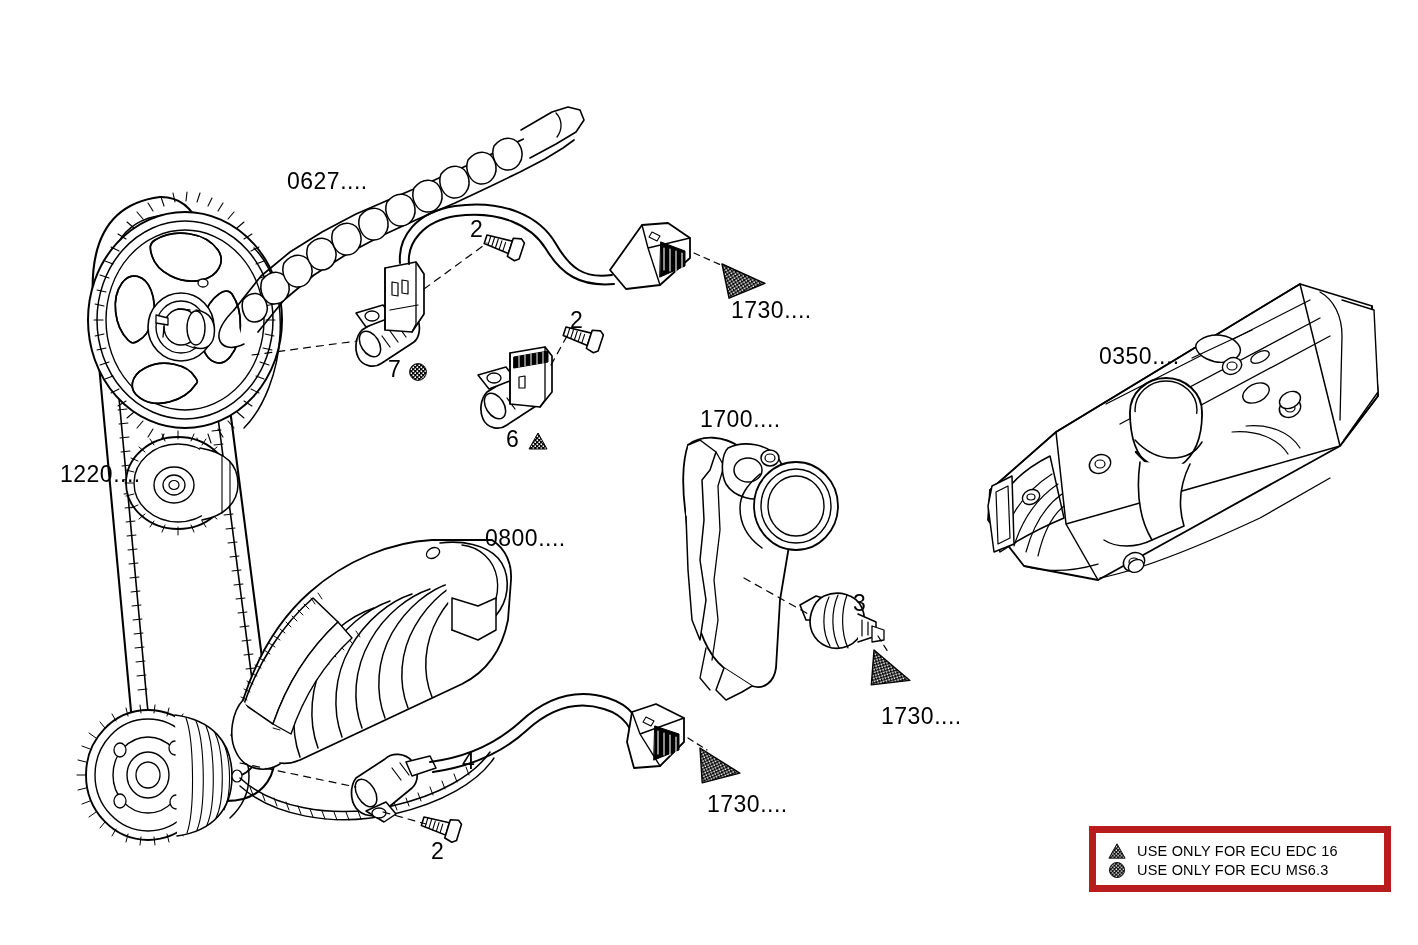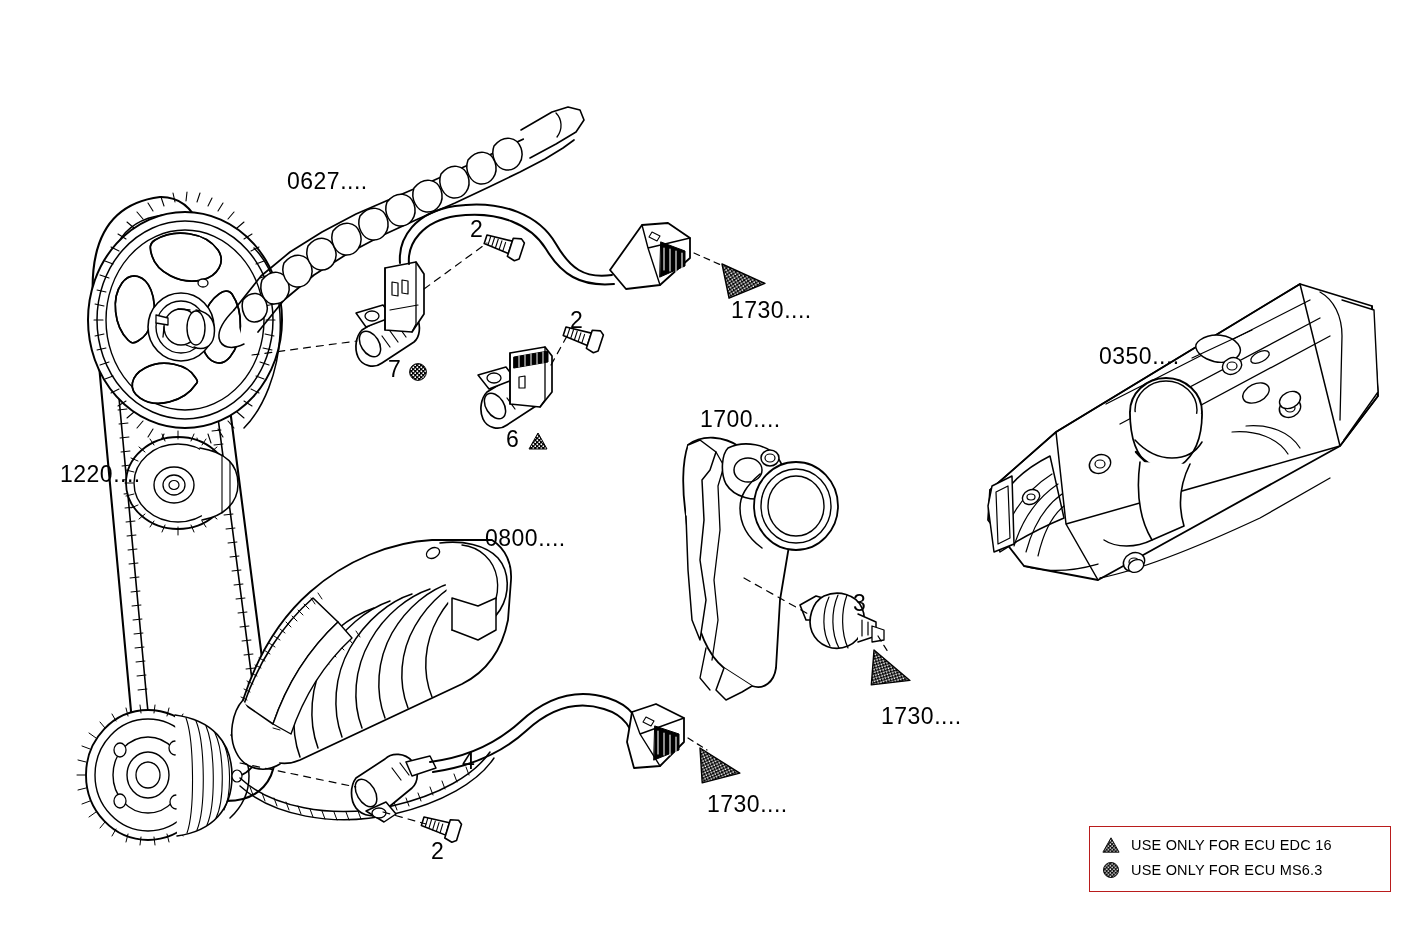--- a/index.html
+++ b/index.html
@@ -31,33 +31,33 @@
     user-select: none;
   }
   .partno { font-size: 23px; letter-spacing: 0.5px; }
   .callout { font-size: 23px; }
   #legend {
     position: absolute;
     left: 1089px;
     top: 826px;
     width: 302px;
     height: 66px;
-    border: 1px solid #b91c1c;
+    border: 7px solid #b91c1c;
     background: #ffffff;
     box-sizing: border-box;
   }
   .legend-row {
     position: absolute;
     left: 12px;
     display: flex;
     align-items: center;
     gap: 11px;
   }
   .legend-row.r0 { top: 9px; }
-  .legend-row.r1 { top: 34px; }
+  .legend-row.r1 { top: 28px; }
   .legend-text {
     font-size: 14.5px;
     color: #000000;
     letter-spacing: 0.2px;
     white-space: nowrap;
   }
   .legend-mark { width: 18px; height: 18px; display: block; }
 </style>
 </head>
 <body>

